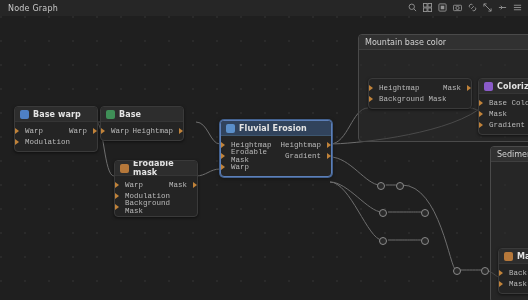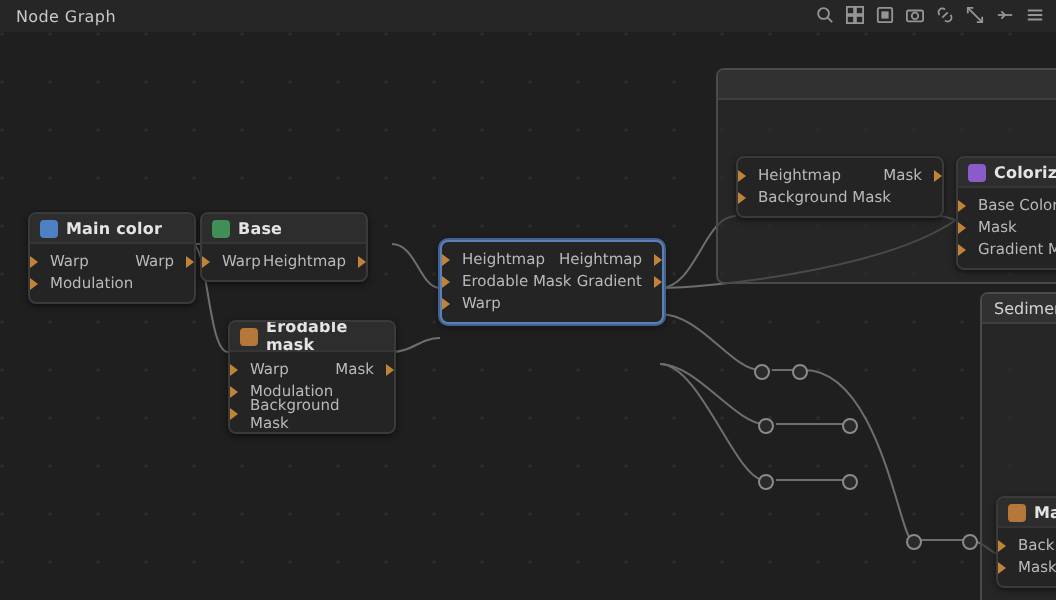--- a/index.html
+++ b/index.html
@@ -48,21 +48,21 @@
   .node.sel{border-color:#5c7fb8;box-shadow:0 0 0 1px #43618f, 0 1px 4px rgba(0,0,0,.6);}
   .node-head{
     height:14px;display:flex;align-items:center;gap:4px;
     padding:0 5px;
     background:#2d2d2d;
     border-bottom:1px solid #353535;
   }
   .node.sel .node-head{background:#31435c;border-bottom-color:#3d566f;}
   .node-head .ttl{font-size:8px;color:#e4e4e4;font-weight:bold;letter-spacing:.1px;}
   .node-ico{width:9px;height:9px;border-radius:2px;flex:0 0 auto;display:block;}
-  .node-body{padding:3px 0 4px 0;}
+  .node-body{padding:3px 0 4px 0;font-family:Liberation Mono, monospace;}
   .prow{
     position:relative;height:11px;display:flex;align-items:center;
     padding:0 6px;font-size:7.5px;color:#b9b9b9;
   }
   .prow .pin-l{position:absolute;left:-0px;top:3px;}
   .prow .pin-r{position:absolute;right:-0px;top:3px;}
   .prow .lname{padding-left:4px;}
   .prow .rname{margin-left:auto;padding-right:4px;}
   .tri{width:0;height:0;border-top:3px solid transparent;border-bottom:3px solid transparent;}
   .tri-in{border-left:4px solid #c1833a;}
@@ -180,31 +180,32 @@
     <div class="reroute" style="left:396px;top:166px;"></div>
     <div class="reroute" style="left:379px;top:193px;"></div>
     <div class="reroute" style="left:421px;top:193px;"></div>
     <div class="reroute" style="left:379px;top:221px;"></div>
     <div class="reroute" style="left:421px;top:221px;"></div>
     <div class="reroute" style="left:453px;top:251px;"></div>
     <div class="reroute" style="left:481px;top:251px;"></div>
 
     <div class="group" style="left:358px;top:18px;width:180px;height:106px;">
       <div class="ghead"></div>
+      <div class="glabel">Mountain base color</div>
     </div>
 
     <div class="group" style="left:490px;top:130px;width:60px;height:155px;">
       <div class="ghead"></div>
       <div class="glabel">Sediment</div>
     </div>
 
     <div class="node" style="left:14px;top:90px;width:82px;">
       <div class="node-head">
         <span class="node-ico" style="background:#4e80c4;"></span>
-        <span class="ttl">Main color</span>
+        <span class="ttl">Base warp</span>
       </div>
       <div class="node-body">
         <div class="prow">
           <span class="pin-l tri tri-in"></span>
           <span class="lname">Warp</span>
           <span class="rname">Warp</span>
           <span class="pin-r tri tri-out"></span>
         </div>
         <div class="prow">
           <span class="pin-l tri tri-in"></span>
@@ -245,20 +246,24 @@
           <span class="lname">Modulation</span>
         </div>
         <div class="prow">
           <span class="pin-l tri tri-in"></span>
           <span class="lname">Background Mask</span>
         </div>
       </div>
     </div>
 
     <div class="node sel" style="left:220px;top:104px;width:110px;">
+      <div class="node-head">
+        <span class="node-ico" style="background:#5b8fc9;"></span>
+        <span class="ttl">Fluvial Erosion</span>
+      </div>
       <div class="node-body">
         <div class="prow">
           <span class="pin-l tri tri-in"></span>
           <span class="lname">Heightmap</span>
           <span class="rname">Heightmap</span>
           <span class="pin-r tri tri-out"></span>
         </div>
         <div class="prow">
           <span class="pin-l tri tri-in"></span>
           <span class="lname">Erodable Mask</span>

